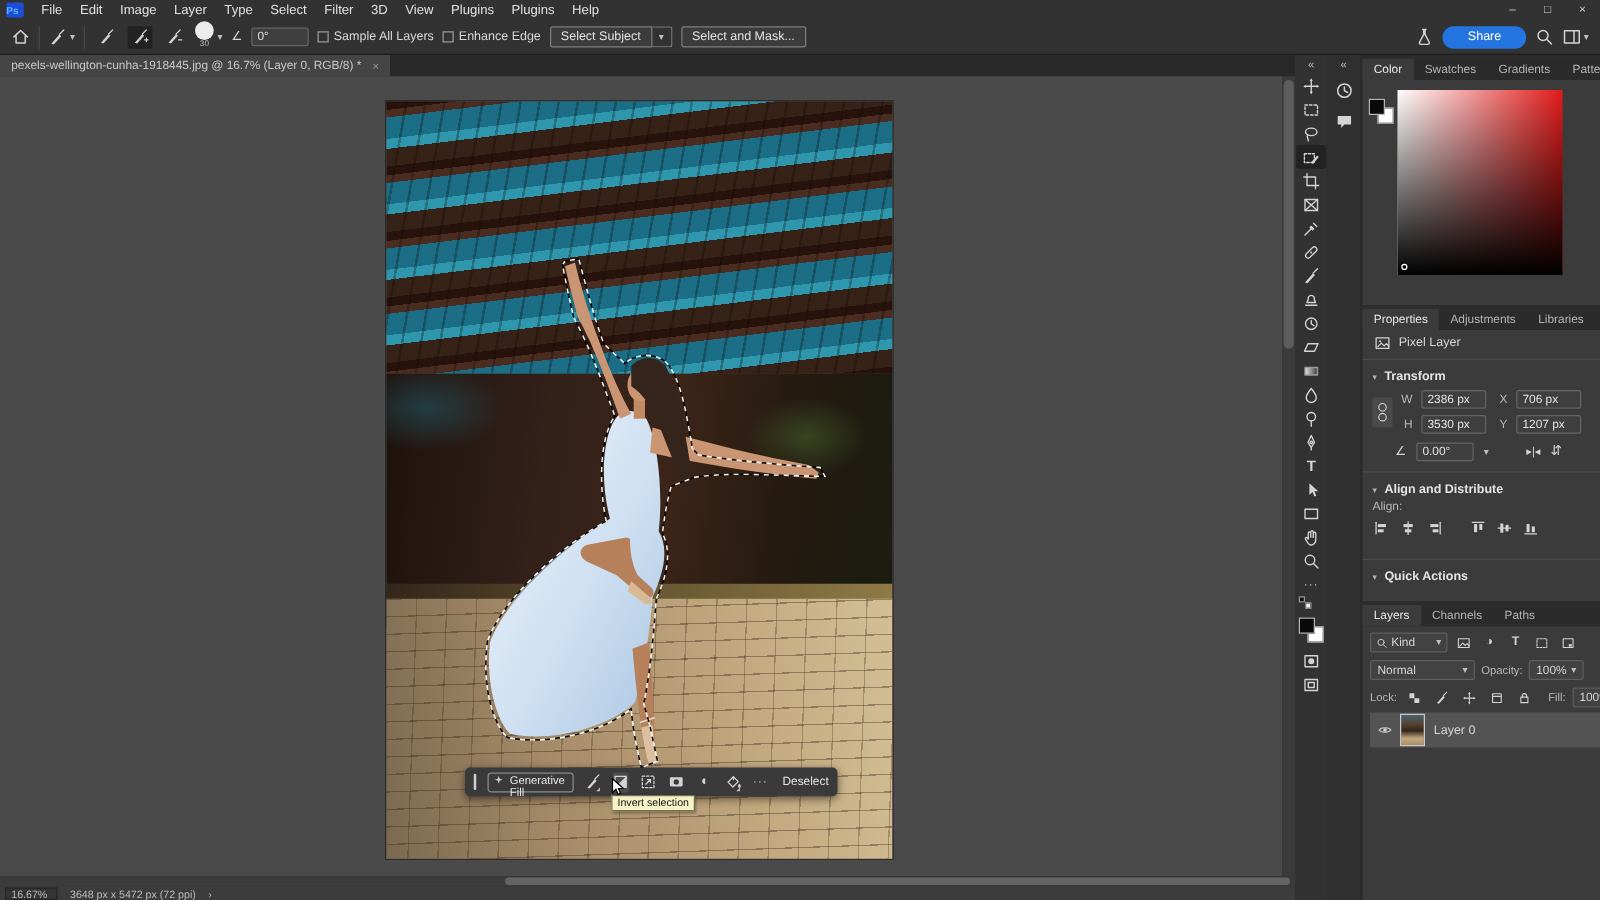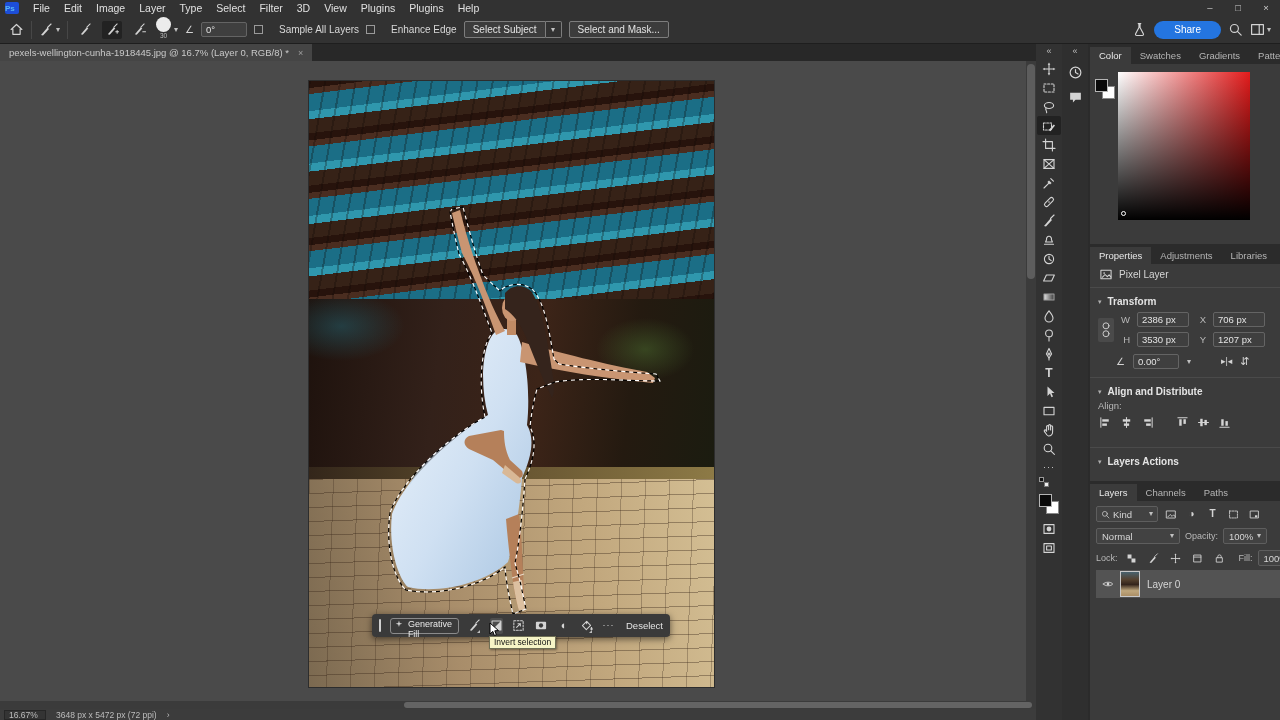--- a/index.html
+++ b/index.html
@@ -11,21 +11,21 @@
   .menubar{position:absolute;left:0;top:0;width:1280px;height:16px;background:#323232;display:flex;align-items:center;padding-left:5px}
   .pslogo{width:14px;height:12px;background:#1d4ed8;color:#58b6f6;font-size:8px;font-weight:bold;display:flex;align-items:center;justify-content:flex-start;border-radius:2px;margin-right:7px}
   .mi{padding:0 7px;font-size:10.5px;color:#e0e0e0;line-height:16px}
   .winc{position:absolute;right:0;top:0;display:flex}
   .winb{width:28px;height:16px;text-align:center;font-size:9.5px;line-height:15px;color:#cfcfcf}
   
   .optbar{position:absolute;left:0;top:16px;width:1280px;height:28px;background:#323232;border-bottom:1px solid #1e1e1e;display:flex;align-items:center;gap:7px;padding:0 9px}
   .vsep{width:1px;height:18px;background:#474747}
   .modebtn{width:20px;height:18px;display:flex;align-items:center;justify-content:center;border-radius:2px}
   .modebtn.on{background:#222}
-  .chk{display:flex;align-items:center;gap:16px;font-size:10px;color:#d8d8d8}
+  .chk{display:flex;align-items:center;gap:4px;font-size:10px;color:#d8d8d8}
   .chk .box{width:9px;height:9px;border:1px solid #9a9a9a;background:transparent}
   .obtn{border:1px solid #7d7d7d;border-radius:2px;height:17px;padding:0 8px;display:flex;align-items:center;font-size:10px;color:#e2e2e2;background:#3c3c3c}
   .ddbox{border:1px solid #7d7d7d;border-left:none;border-radius:0 2px 2px 0;height:17px;width:16px;display:flex;align-items:center;justify-content:center}
   .chev{font-size:8px;color:#c0c0c0;line-height:1}
   .sharepill{background:#2475e0;color:#fff;border-radius:9px;height:18px;padding:0 20px;display:flex;align-items:center;font-size:10px}
   .brushcirc{width:15px;height:15px;border-radius:50%;background:#ececec;margin-top:-4px}
   .brushnum{font-size:6.5px;color:#bdbdbd;text-align:center;margin-top:0px}
   .anglefield,.field{background:#3f3f3f;border:1px solid #646464;border-radius:2px;height:15px;padding:0 4px;font-size:9.5px;color:#e4e4e4;display:flex;align-items:center}
   
   .tabstrip{position:absolute;left:0;top:44px;width:1036px;height:17px;background:#282828;display:flex}
@@ -629,21 +629,21 @@
                 <path d="M2 12 H12"></path>
                 <rect class="f" x="3.5" y="3.5" width="2.6" height="7"></rect>
                 <rect class="f" x="8" y="5.5" width="2.6" height="5"></rect>
               </svg>
             </span>
         </div>
         <div style="text-align:right;padding:0 20px 2px;color:#c8c8c8;font-size:9px;letter-spacing:1px">···</div>
         <div class="hr"></div>
         <div class="sechead">
             <span class="c">▾</span>
-            <span>Layers Actions</span>
+            <span>Quick Actions</span>
           </div>
       </div>
     </div>
 
     <div class="panel" style="top:439px;height:237px">
       <div class="ptabs">
         <span class="ptab on">Layers</span>
         <span class="ptab">Channels</span>
         <span class="ptab">Paths</span>
       </div>

